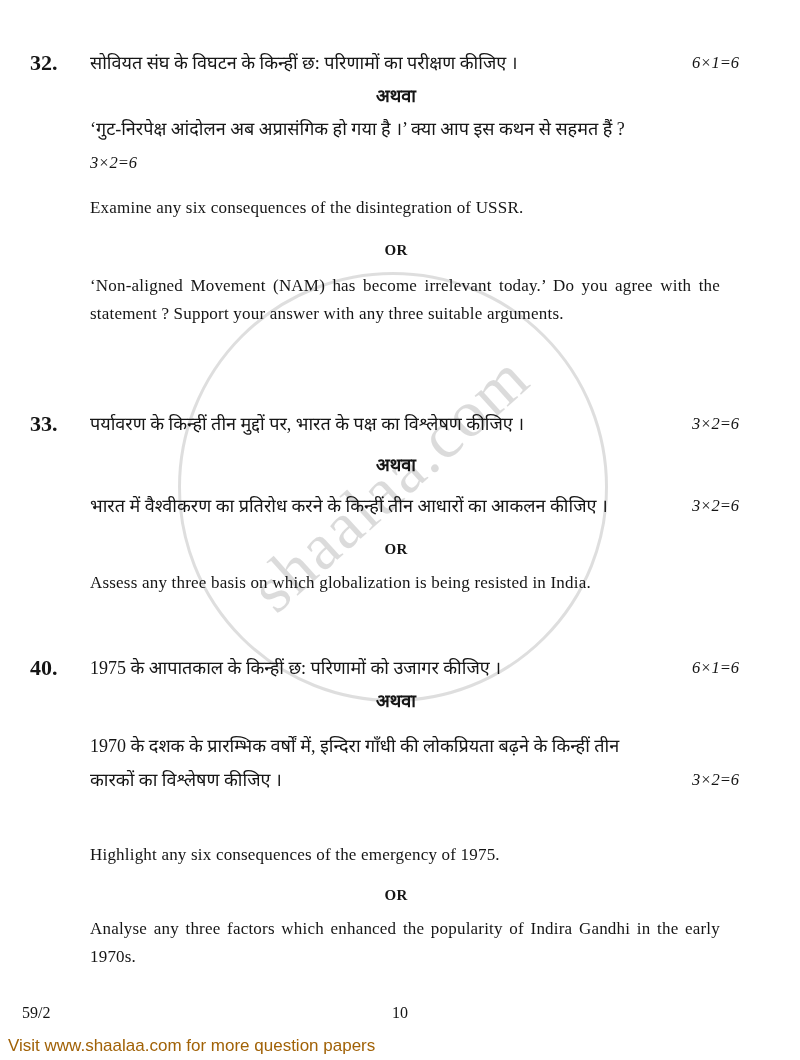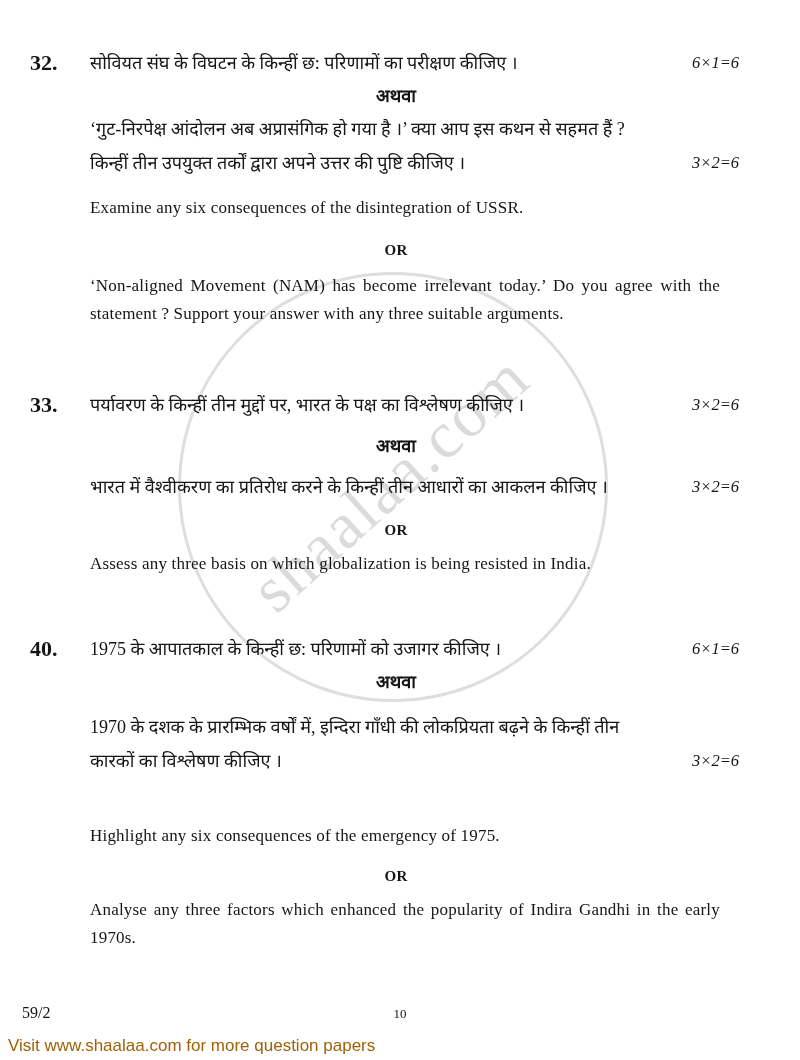--- a/index.html
+++ b/index.html
@@ -37,26 +37,26 @@
   .hindi { font-size:18px; line-height:34px; }
   .eng { font-size:17px; line-height:28px; letter-spacing:0.2px; }
   .pad-r { padding-right:42px; }
   .center-line { text-align:center; font-weight:bold; }
   .center-line.hindi { line-height:32px; }
   .center-line.eng { font-size:15px; }
   .justify { text-align:justify; }  .mt8 { margin-top:8px; }
   .mt12 { margin-top:12px; } .mt14 { margin-top:14px; }
   .mt16 { margin-top:16px; } .mt44 { margin-top:44px; }
   .mb6 { margin-bottom:6px; } .mb8 { margin-bottom:8px; }
-  .q33-block { margin-top:60px; }
+  .q33-block { margin-top:79px; }
   .q34-block { margin-top:54px; }
   
   .footer-row { position:absolute; left:0; right:0; bottom:38px; z-index:1; }
   .paper-code { position:absolute; left:22px; bottom:0; font-size:16px;font-family:Liberation Serif, serif; }
-  .page-num { position:absolute; left:0; right:0; bottom:0; text-align:center; font-size:13px; }
+  .page-num { position:absolute; left:0; right:0; bottom:0; text-align:center; font-size:16px; }
   .site-banner {
     position:absolute; left:8px; bottom:4px; z-index:2;
     font-family:"Liberation Sans", sans-serif;
     font-size:17px; color:#a16207;
   }
 </style>
 </head>
 <body>
 
 <div class="page">
@@ -73,21 +73,20 @@
         <span class="col-marks">6×1=6</span>
       </div>
       <div class="center-line hindi">अथवा</div>
       <div class="row">
         <span class="col-num"></span>
         <span class="col-text hindi">‘गुट-निरपेक्ष आंदोलन अब अप्रासंगिक हो गया है ।’ क्या आप इस कथन से सहमत हैं ?</span>
         <span class="col-marks"></span>
       </div>
       <div class="row">
         <span class="col-num"></span>
-        <span class="col-text hindi">किन्हीं तीन उपयुक्त तर्कों द्वारा अपने उत्तर की पुष्टि कीजिए ।</span>
         <span class="col-marks">3×2=6</span>
       </div>
       <div class="row mt14">
         <span class="col-num"></span>
         <span class="col-text eng pad-r">Examine any six consequences of the disintegration of USSR.</span>
       </div>
       <div class="center-line eng mt14 mb8">OR</div>
       <div class="row">
         <span class="col-num"></span>
         <span class="col-text eng pad-r justify">‘Non-aligned Movement (NAM) has become irrelevant today.’ Do you agree with the statement ? Support your answer with any three suitable arguments.</span>

